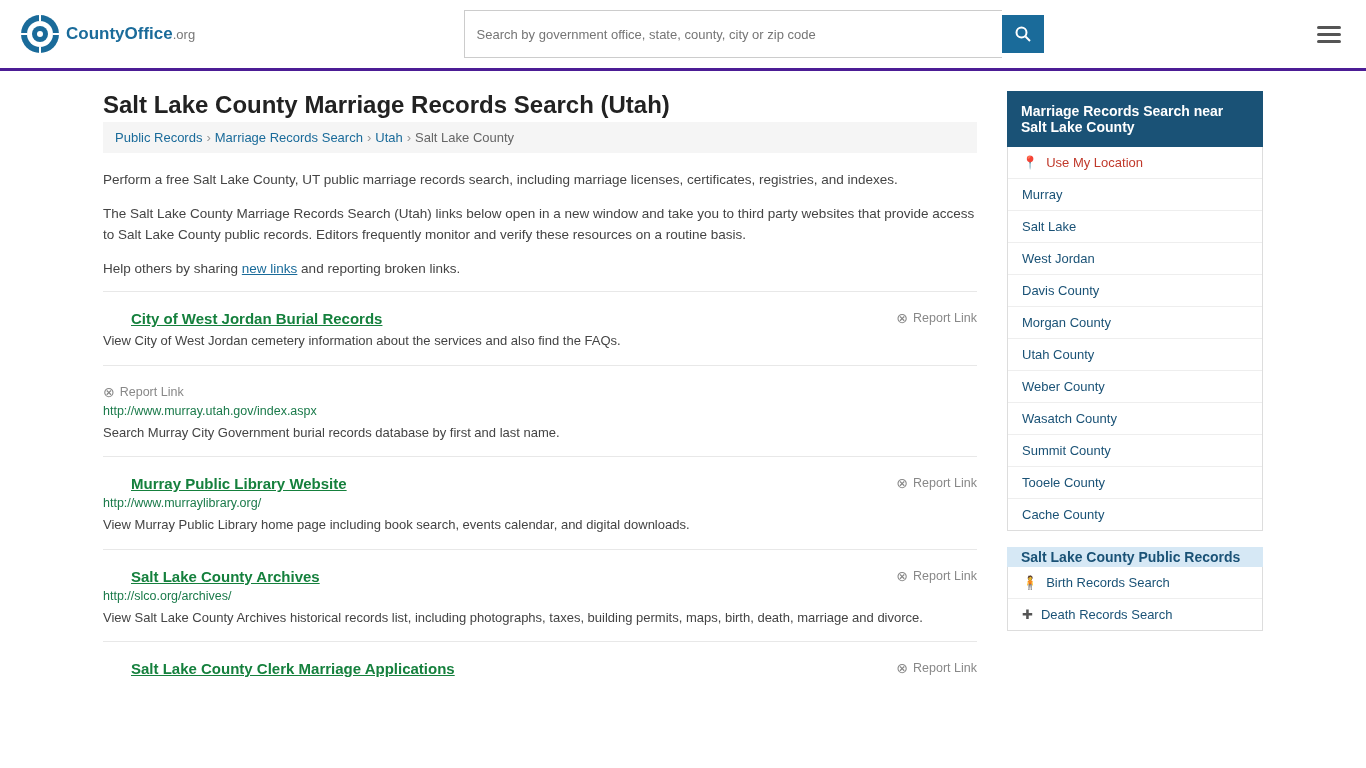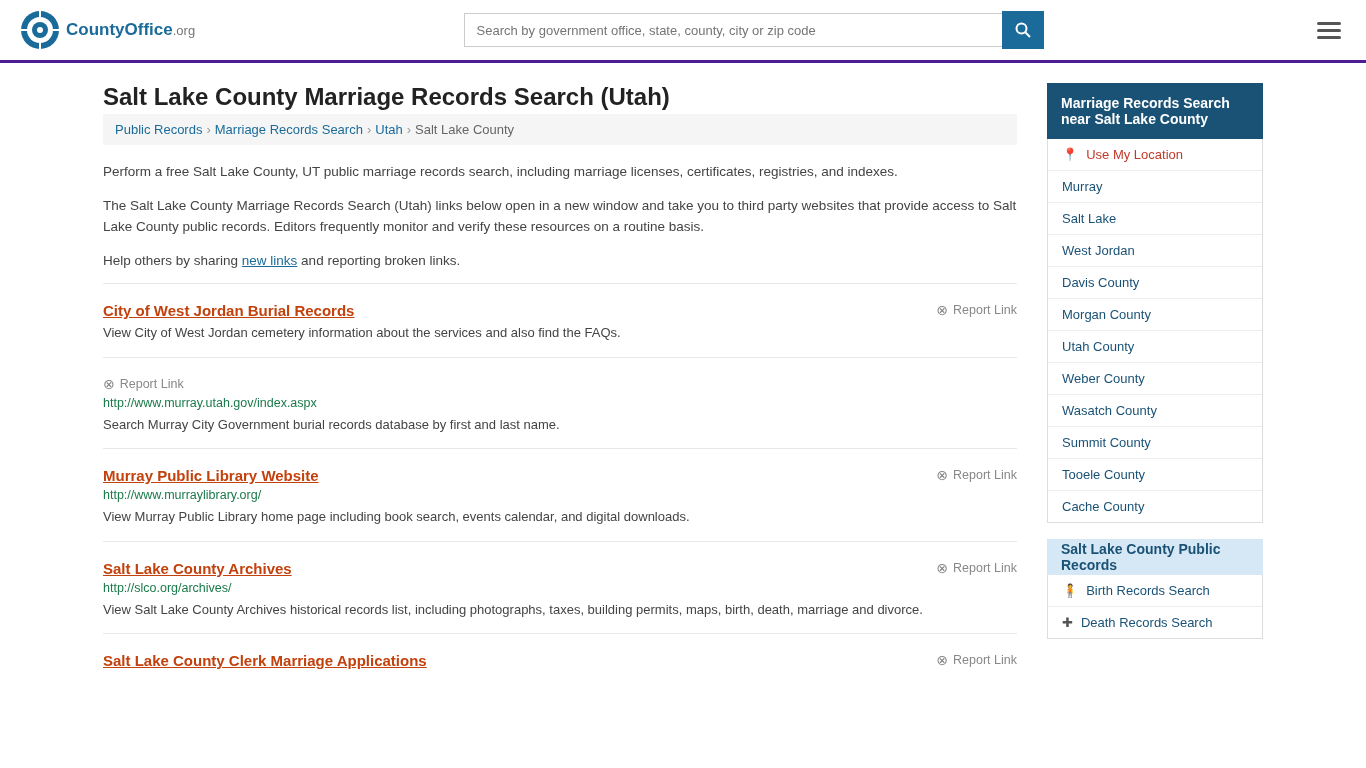--- a/index.html
+++ b/index.html
@@ -30,21 +30,21 @@
       max-width: 580px;
       margin: 0 30px;
     }
     .search-input {
       flex: 1;
       padding: 8px 12px;
       border: 1px solid #ccc;
       border-right: none;
       font-size: 13px;
       outline: none;
-      height: 34px;
+      height: 48px;
     }
     .search-btn {
       background: #1a6b9a;
       border: 1px solid #1a6b9a;
       color: white;
       padding: 0 12px;
       height: 38px;
       cursor: pointer;
       display: flex;
       align-items: center;
@@ -121,23 +121,24 @@
     }
     .result-title-row {
       display: flex;
       justify-content: space-between;
       align-items: flex-start;
       margin-bottom: 4px;
     }
     .result-title {
       font-size: 15px;
       font-weight: bold;
-      color: #c2410c;
+      color: #15803d;
       text-decoration: underline;
       cursor: pointer;
+      margin-left: 28px;
     }
     .report-link {
       display: flex;
       align-items: center;
       gap: 5px;
       font-size: 12.5px;
       color: #888;
       white-space: nowrap;
       cursor: pointer;
     }
@@ -150,21 +151,21 @@
       margin-bottom: 5px;
     }
     .result-desc {
       font-size: 13px;
       color: #444;
       line-height: 1.5;
     }
 
     
     .sidebar {
-      width: 216px;
+      width: 256px;
       flex-shrink: 0;
     }
     .sidebar-section {
       background: #1a5276;
       color: white;
       padding: 12px 14px;
       font-size: 14px;
       font-weight: bold;
       margin-bottom: 0;
     }

